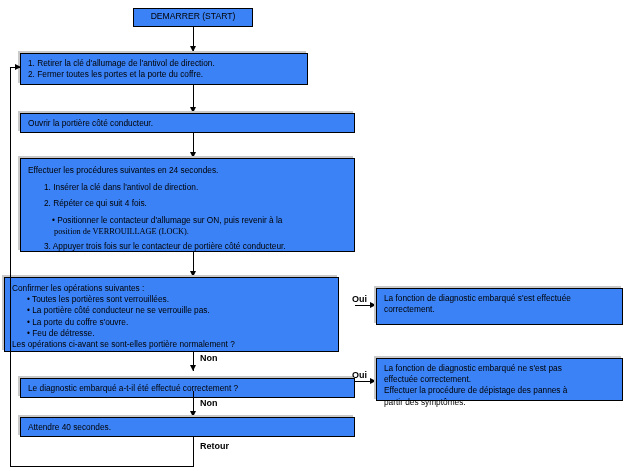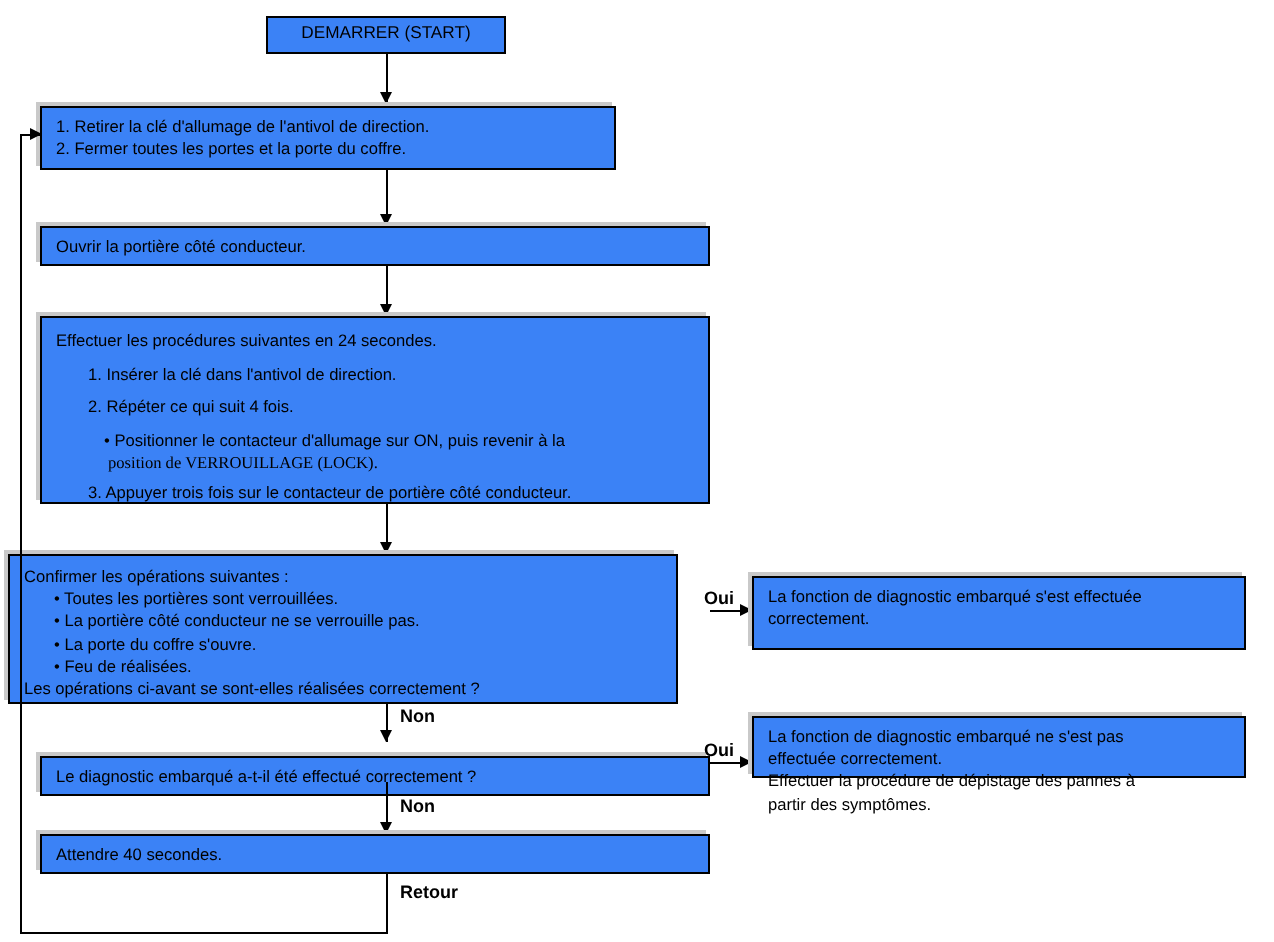--- a/index.html
+++ b/index.html
@@ -123,22 +123,22 @@
   </div>
 
   <div class="vline" style="left:193px; top:252px; height:25px;"></div>
   <div class="arrow-down" style="left:190px; top:271px;"></div>
 
   <div class="box" style="left:4px; top:277px; width:335px; height:75px; padding-top:5px;">
     <div class="line-row">Confirmer les opérations suivantes :</div>
     <div class="line-row bullet-row">• Toutes les portières sont verrouillées.</div>
     <div class="line-row bullet-row">• La portière côté conducteur ne se verrouille pas.</div>
     <div class="line-row bullet-row">• La porte du coffre s'ouvre.</div>
-    <div class="line-row bullet-row">• Feu de réalisées.</div>
-    <div class="line-row">Les opérations ci-avant se sont-elles réalisées correctement ?</div>
+    <div class="line-row bullet-row">• Feu de détresse.</div>
+    <div class="line-row">Les opérations ci-avant se sont-elles portière normalement ?</div>
   </div>
 
   <div class="hline" style="left:355px; top:305px; width:20px;"></div>
   <div class="arrow-right" style="left:370px; top:302px;"></div>
   <div class="edge-label" style="left:352px; top:294px;">Oui</div>
 
   <div class="box" style="left:376px; top:288px; width:247px; height:37px; padding-top:4px;">
     <div class="line-row">La fonction de diagnostic embarqué s'est effectuée</div>
     <div class="line-row">correctement.</div>
   </div>
@@ -148,21 +148,21 @@
   <div class="edge-label" style="left:200px; top:353px;">Non</div>
 
   <div class="box" style="left:20px; top:378px; width:335px; height:20px;">
     <div class="line-row">Le diagnostic embarqué a-t-il été effectué correctement ?</div>
   </div>
 
   <div class="hline" style="left:355px; top:381px; width:20px;"></div>
   <div class="arrow-right" style="left:370px; top:378px;"></div>
   <div class="edge-label" style="left:352px; top:370px;">Oui</div>
 
-  <div class="box" style="left:376px; top:358px; width:247px; height:31px; padding-top:4px;">
+  <div class="box" style="left:376px; top:358px; width:247px; height:43px; padding-top:4px;">
     <div class="line-row">La fonction de diagnostic embarqué ne s'est pas</div>
     <div class="line-row">effectuée correctement.</div>
     <div class="line-row">Effectuer la procédure de dépistage des pannes à</div>
     <div class="line-row">partir des symptômes.</div>
   </div>
 
   <div class="vline" style="left:193px; top:391px; height:26px;"></div>
   <div class="arrow-down" style="left:190px; top:411px;"></div>
   <div class="edge-label" style="left:200px; top:398px;">Non</div>
 

